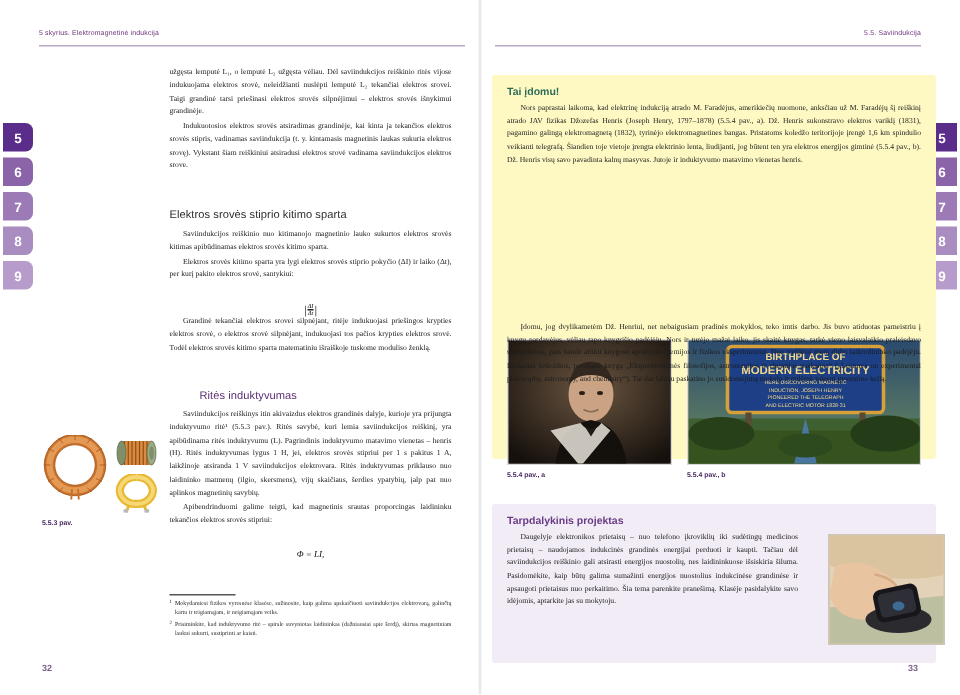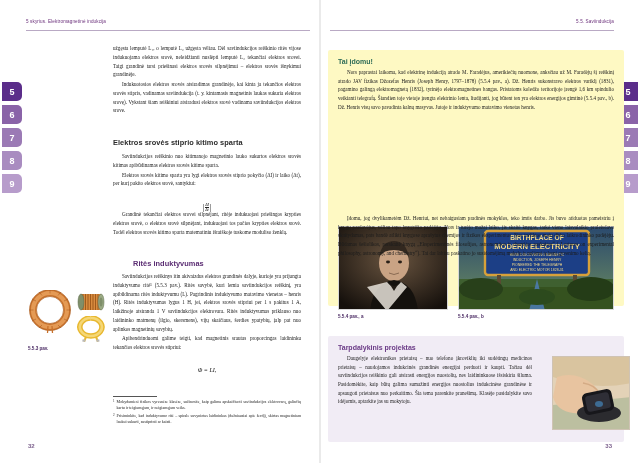--- a/index.html
+++ b/index.html
@@ -46,21 +46,21 @@
   .col-text {
     position:absolute;
     font-size:5.1px; line-height:1.72;
     color:#1a1a1a; text-align:justify;
     letter-spacing:.01px;
   }
   .col-text p { text-indent:9px; margin-bottom:1px; }
   .col-text p.noind { text-indent:0; }
   .h2 {
     font-family:"Liberation Sans", sans-serif;
-    font-size:7.4px; font-weight:bold; color:#2b2b2b;
+    font-size:7.4px; font-weight:normal; color:#2b2b2b;
     letter-spacing:.05px;
   }
   .h2.purple { color:#5b2d73;margin-left:20px; }
 
   
   .formula {
     position:absolute; width:100%; text-align:center;
     font-family:"Liberation Serif", serif; font-style:italic;
     font-size:6px; color:#111;
   }

